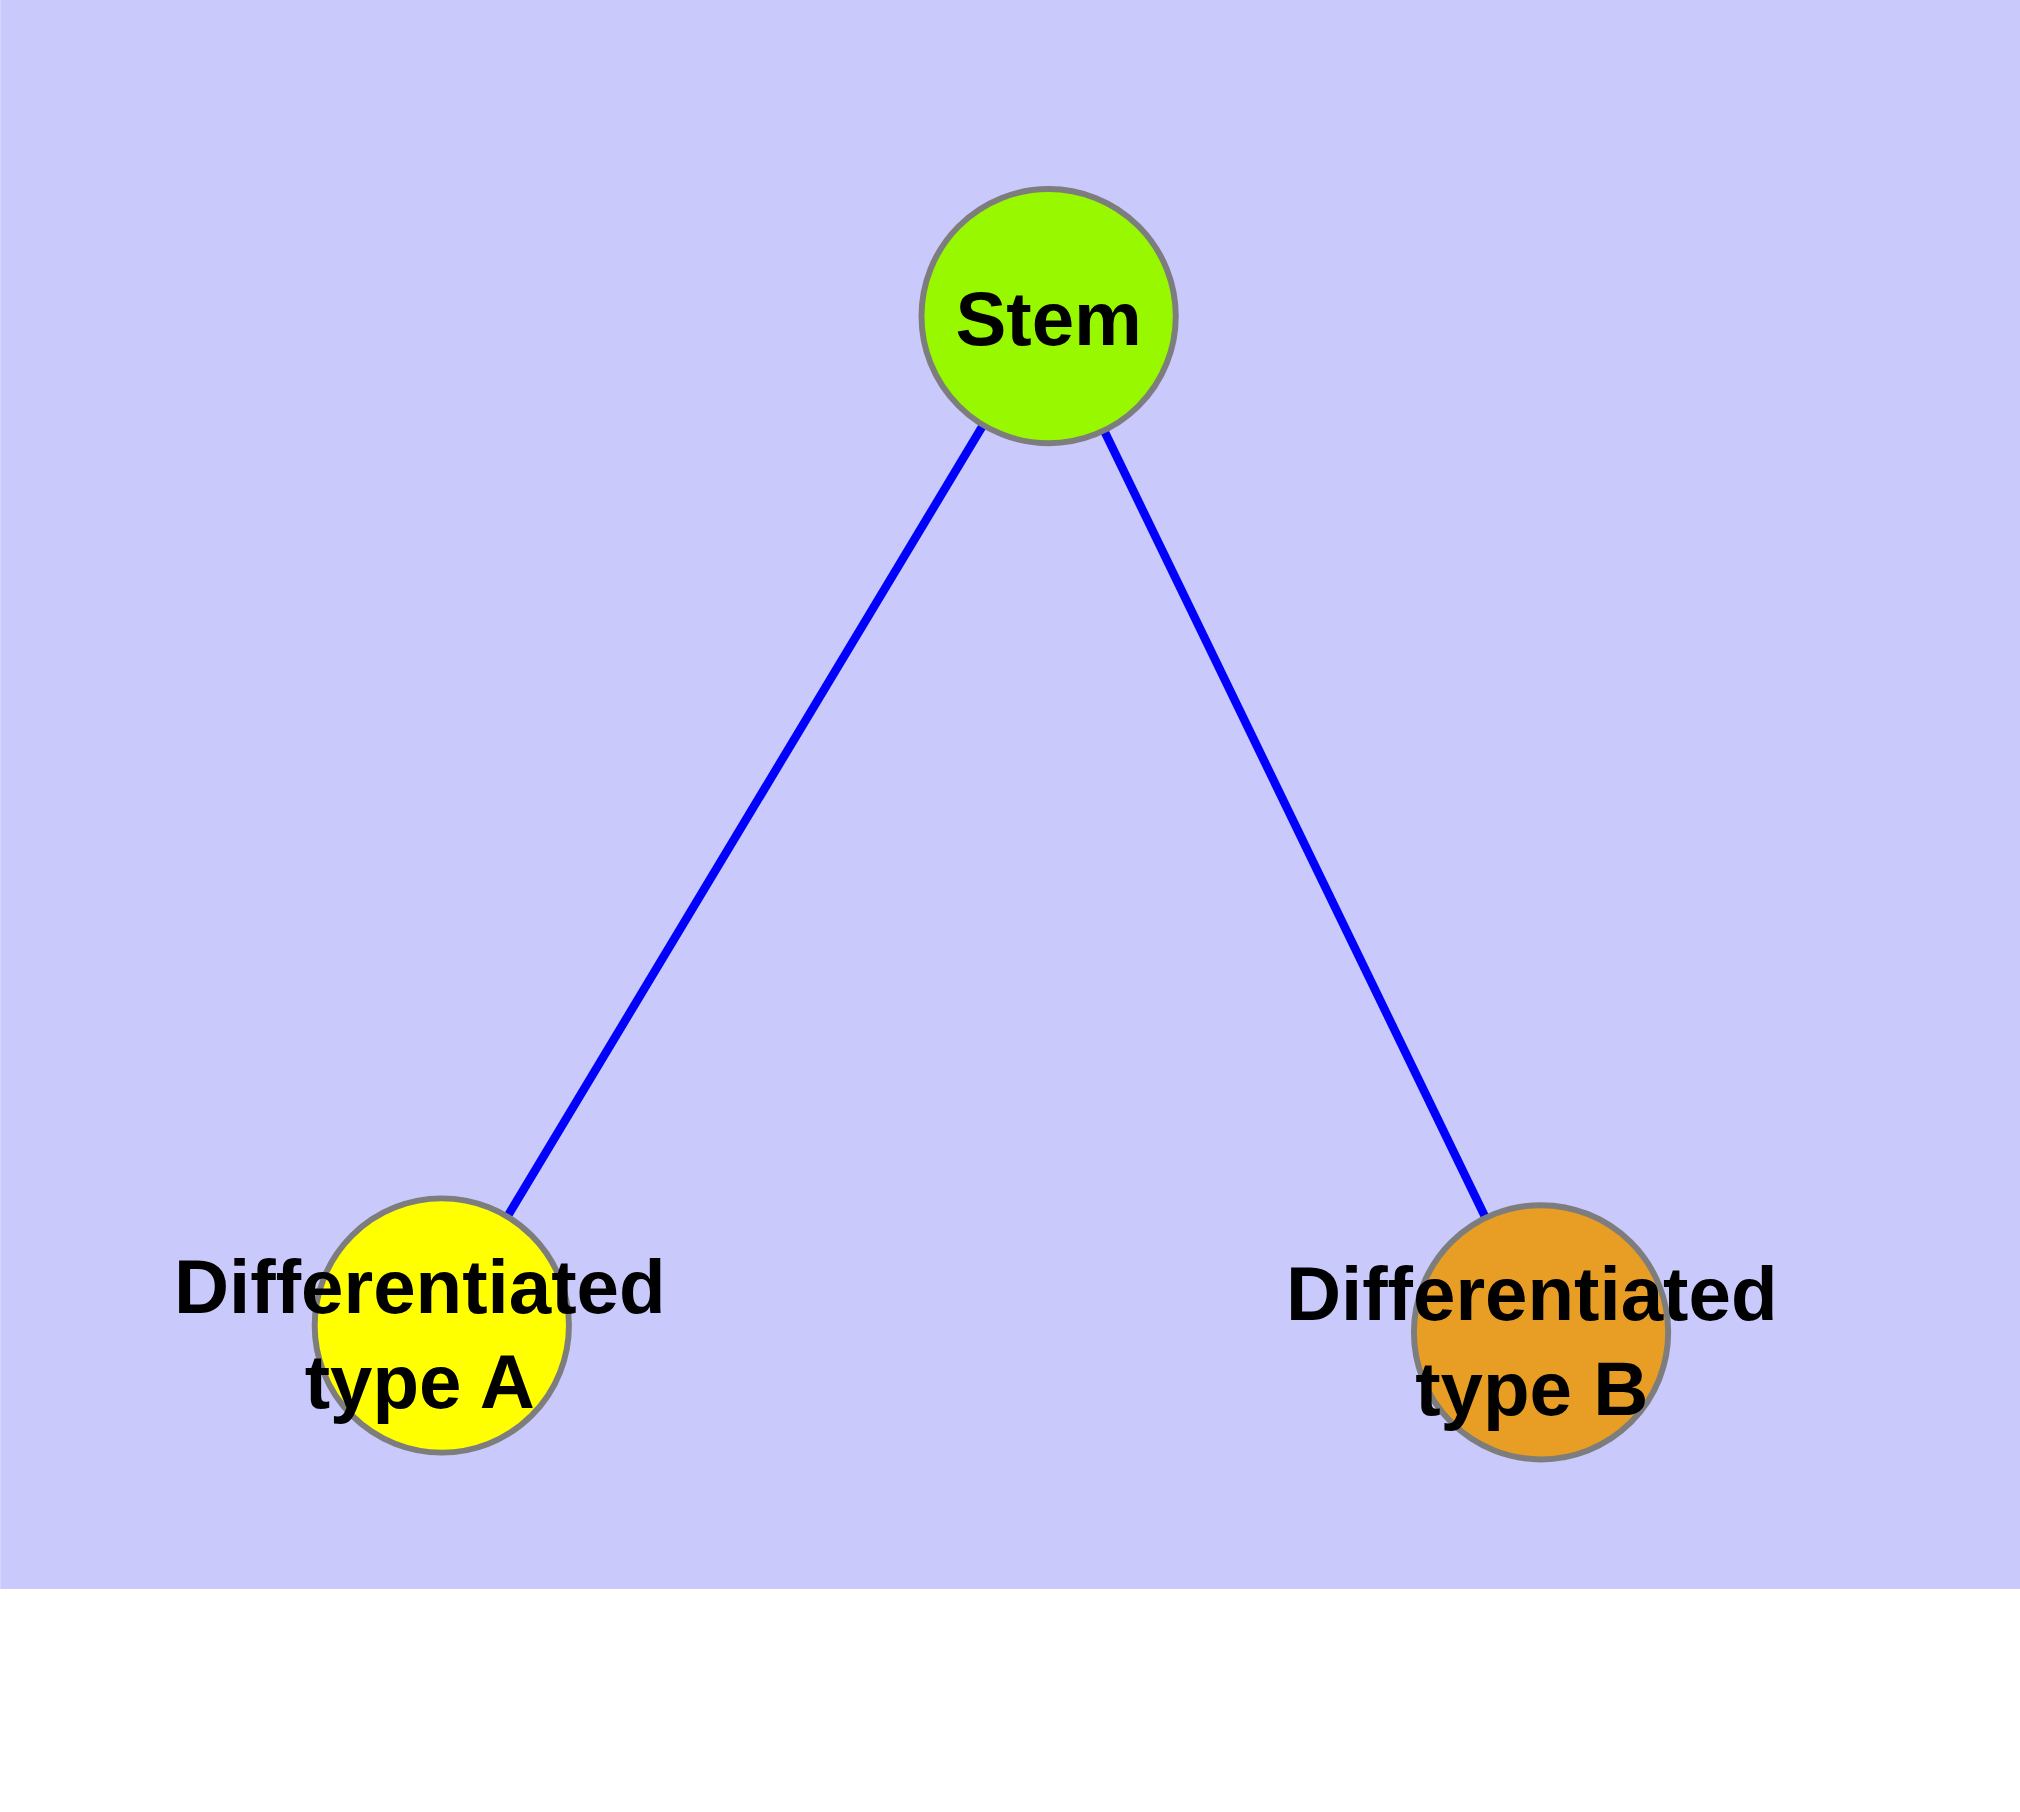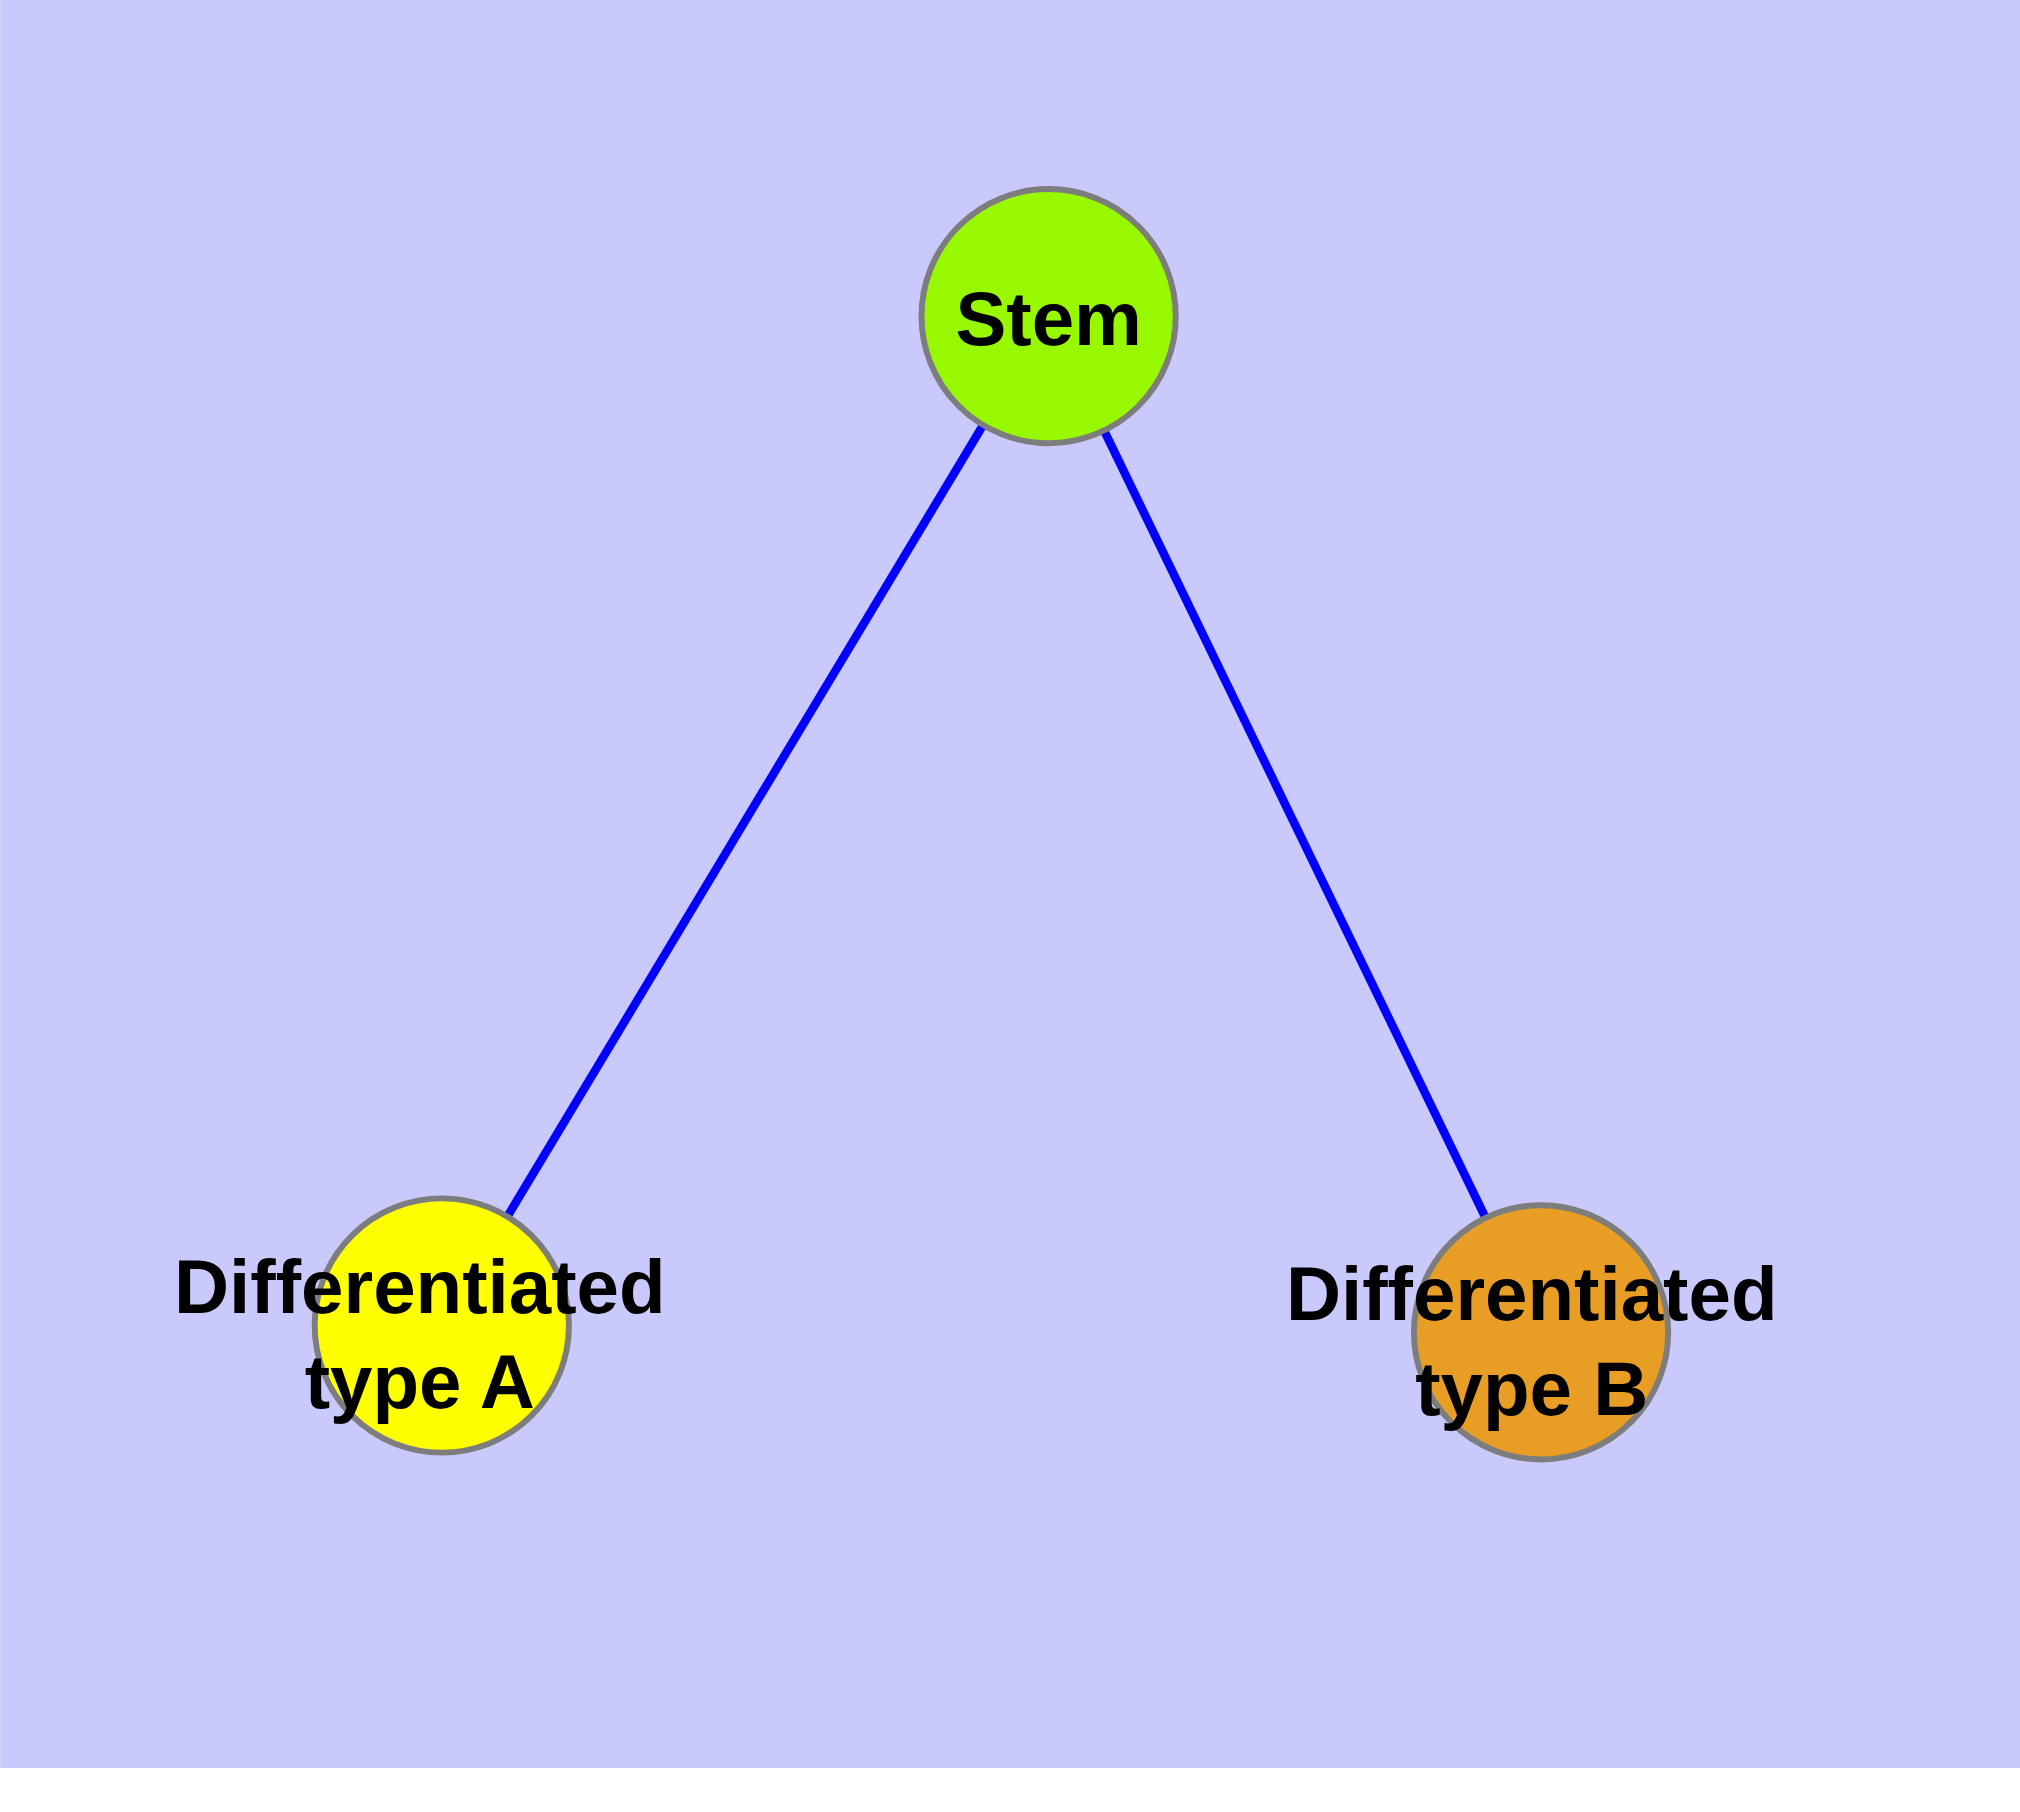--- a/index.html
+++ b/index.html
@@ -3,21 +3,21 @@
 <meta charset="utf-8">
 <style>
   html, body {
     margin: 0;
     padding: 0;
     background: #ffffff;
   }
   .figure-wrap {
     position: relative;
     width: 2021px;
-    height: 1768px;
+    height: 1589px;
     overflow: hidden;
     font-family: "Liberation Sans", sans-serif;
   }
   svg text {
     font-family: "Liberation Sans", "DejaVu Sans", sans-serif;
     font-weight: bold;
   }
 </style>
 </head>
 <body>

